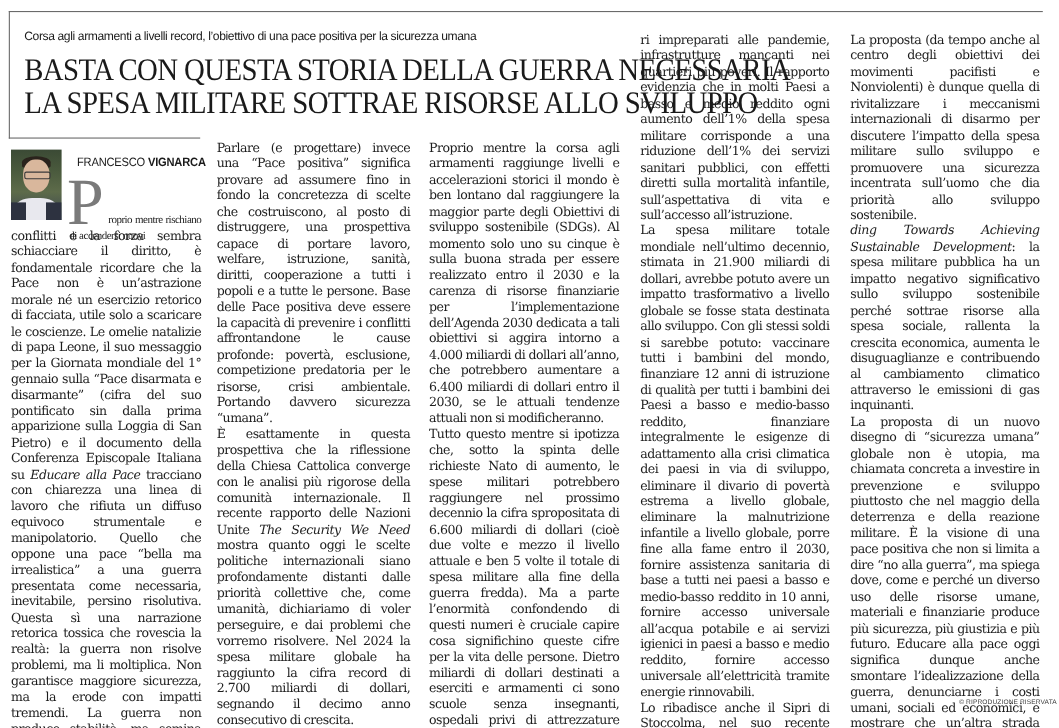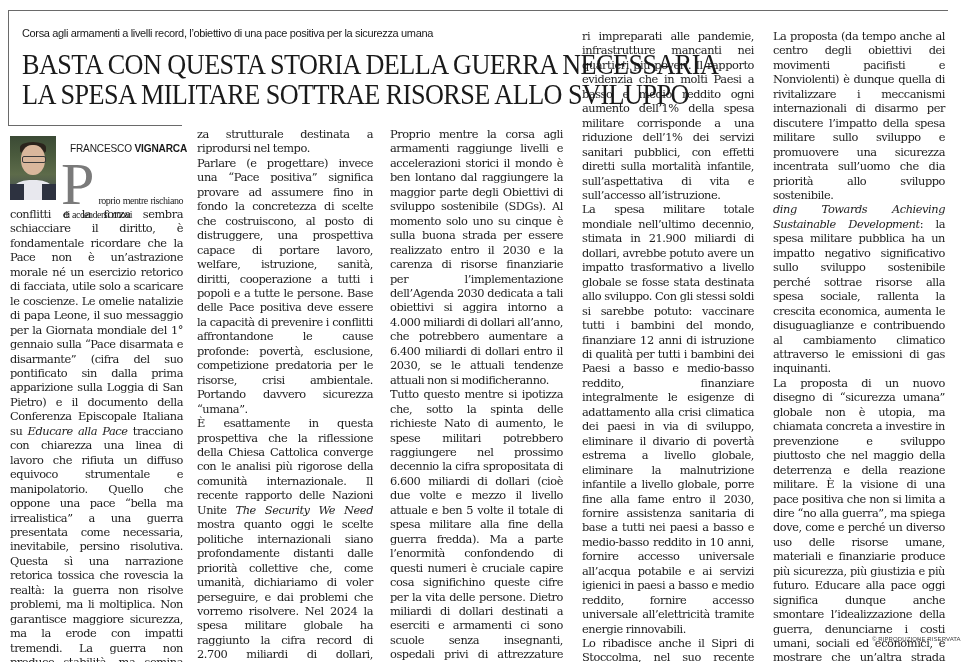--- a/index.html
+++ b/index.html
@@ -58,21 +58,20 @@
 <div class="dropcap-wrap">
   <span class="dropcap">P</span>
   <div class="lead-lines">roprio mentre rischiano di accendersi nuovi</div>
 </div>
 
 <div class="col c1" style="top:207px;">
   <p><span>conflitti e la forza sembra schiacciare il diritto, è fondamentale ricordare che la Pace non è un’astrazione morale né un esercizio retorico di facciata, utile solo a scaricare le coscienze. Le omelie natalizie di papa Leone, il suo messaggio per la Giornata mondiale del 1° gennaio sulla “Pace disarmata e disarmante” (cifra del suo pontificato sin dalla prima apparizione sulla Loggia di San Pietro) e il documento della Conferenza Episcopale Italiana su </span><em>Educare alla Pace</em><span> tracciano con chiarezza una linea di lavoro che rifiuta un diffuso equivoco strumentale e manipolatorio. Quello che oppone una pace “bella ma irrealistica” a una guerra presentata come necessaria, inevitabile, persino risolutiva. Questa sì una narrazione retorica tossica che rovescia la realtà: la guerra non risolve problemi, ma li moltiplica. Non garantisce maggiore sicurezza, ma la erode con impatti tremendi. La guerra non produce stabilità, ma semina disuguaglianze, odio e violen-</span></p>
 </div>
 
 <div class="col c2">
-  <p>za strutturale destinata a riprodursi nel tempo.</p>
   <p>Parlare (e progettare) invece una “Pace positiva” significa provare ad assumere fino in fondo la concretezza di scelte che costruiscono, al posto di distruggere, una prospettiva capace di portare lavoro, welfare, istruzione, sanità, diritti, cooperazione a tutti i popoli e a tutte le persone. Base delle Pace positiva deve essere la capacità di prevenire i conflitti affrontandone le cause profonde: povertà, esclusione, competizione predatoria per le risorse, crisi ambientale. Portando davvero sicurezza “umana”.</p>
   <p><span>È esattamente in questa prospettiva che la riflessione della Chiesa Cattolica converge con le analisi più rigorose della comunità internazionale. Il recente rapporto delle Nazioni Unite </span><em>The Security We Need</em><span> mostra quanto oggi le scelte politiche internazionali siano profondamente distanti dalle priorità collettive che, come umanità, dichiariamo di voler perseguire, e dai problemi che vorremo risolvere. Nel 2024 la spesa militare globale ha raggiunto la cifra record di 2.700 miliardi di dollari, segnando il decimo anno consecutivo di crescita.</span></p>
 </div>
 
 <div class="col c3">
   <p>Proprio mentre la corsa agli armamenti raggiunge livelli e accelerazioni storici il mondo è ben lontano dal raggiungere la maggior parte degli Obiettivi di sviluppo sostenibile (SDGs). Al momento solo uno su cinque è sulla buona strada per essere realizzato entro il 2030 e la carenza di risorse finanziarie per l’implementazione dell’Agenda 2030 dedicata a tali obiettivi si aggira intorno a 4.000 miliardi di dollari all’anno, che potrebbero aumentare a 6.400 miliardi di dollari entro il 2030, se le attuali tendenze attuali non si modificheranno.</p>
   <p>Tutto questo mentre si ipotizza che, sotto la spinta delle richieste Nato di aumento, le spese militari potrebbero raggiungere nel prossimo decennio la cifra spropositata di 6.600 miliardi di dollari (cioè due volte e mezzo il livello attuale e ben 5 volte il totale di spesa militare alla fine della guerra fredda). Ma a parte l’enormità confondendo di questi numeri è cruciale capire cosa significhino queste cifre per la vita delle persone. Dietro miliardi di dollari destinati a eserciti e armamenti ci sono scuole senza insegnanti, ospedali privi di attrezzature essenziali, sistemi sanita-</p>
 </div>
 
 <div class="col c4">

